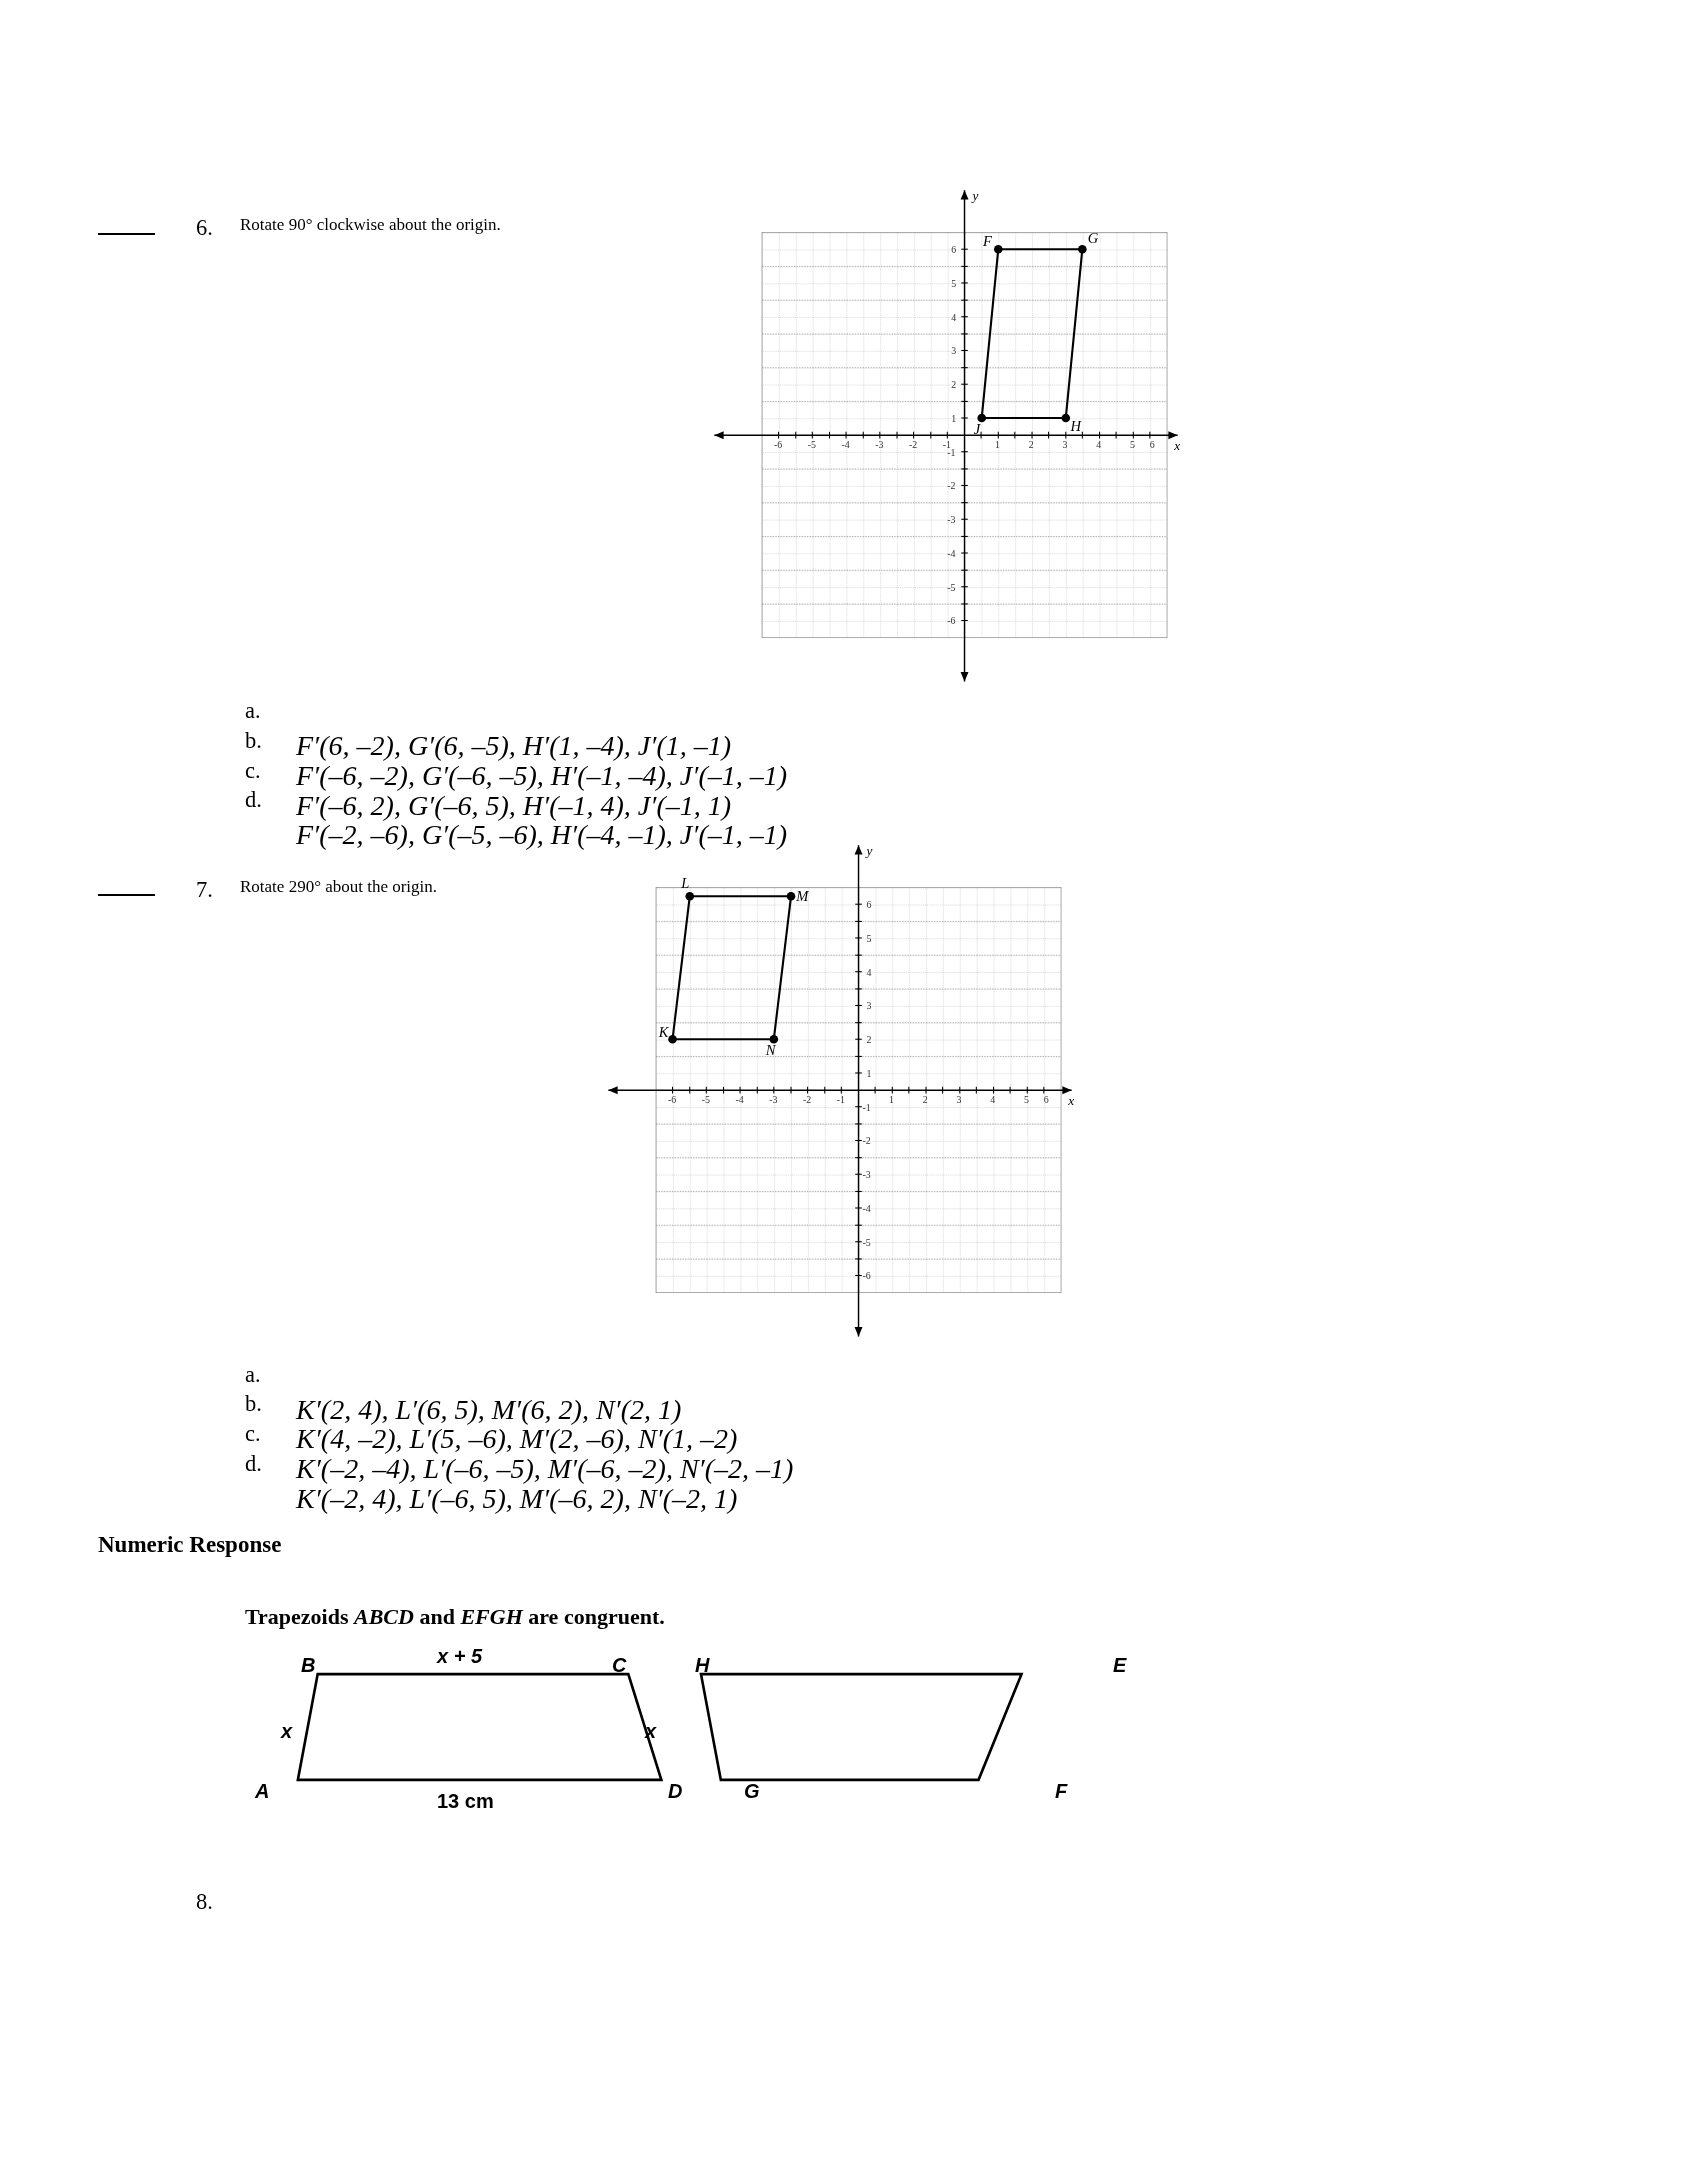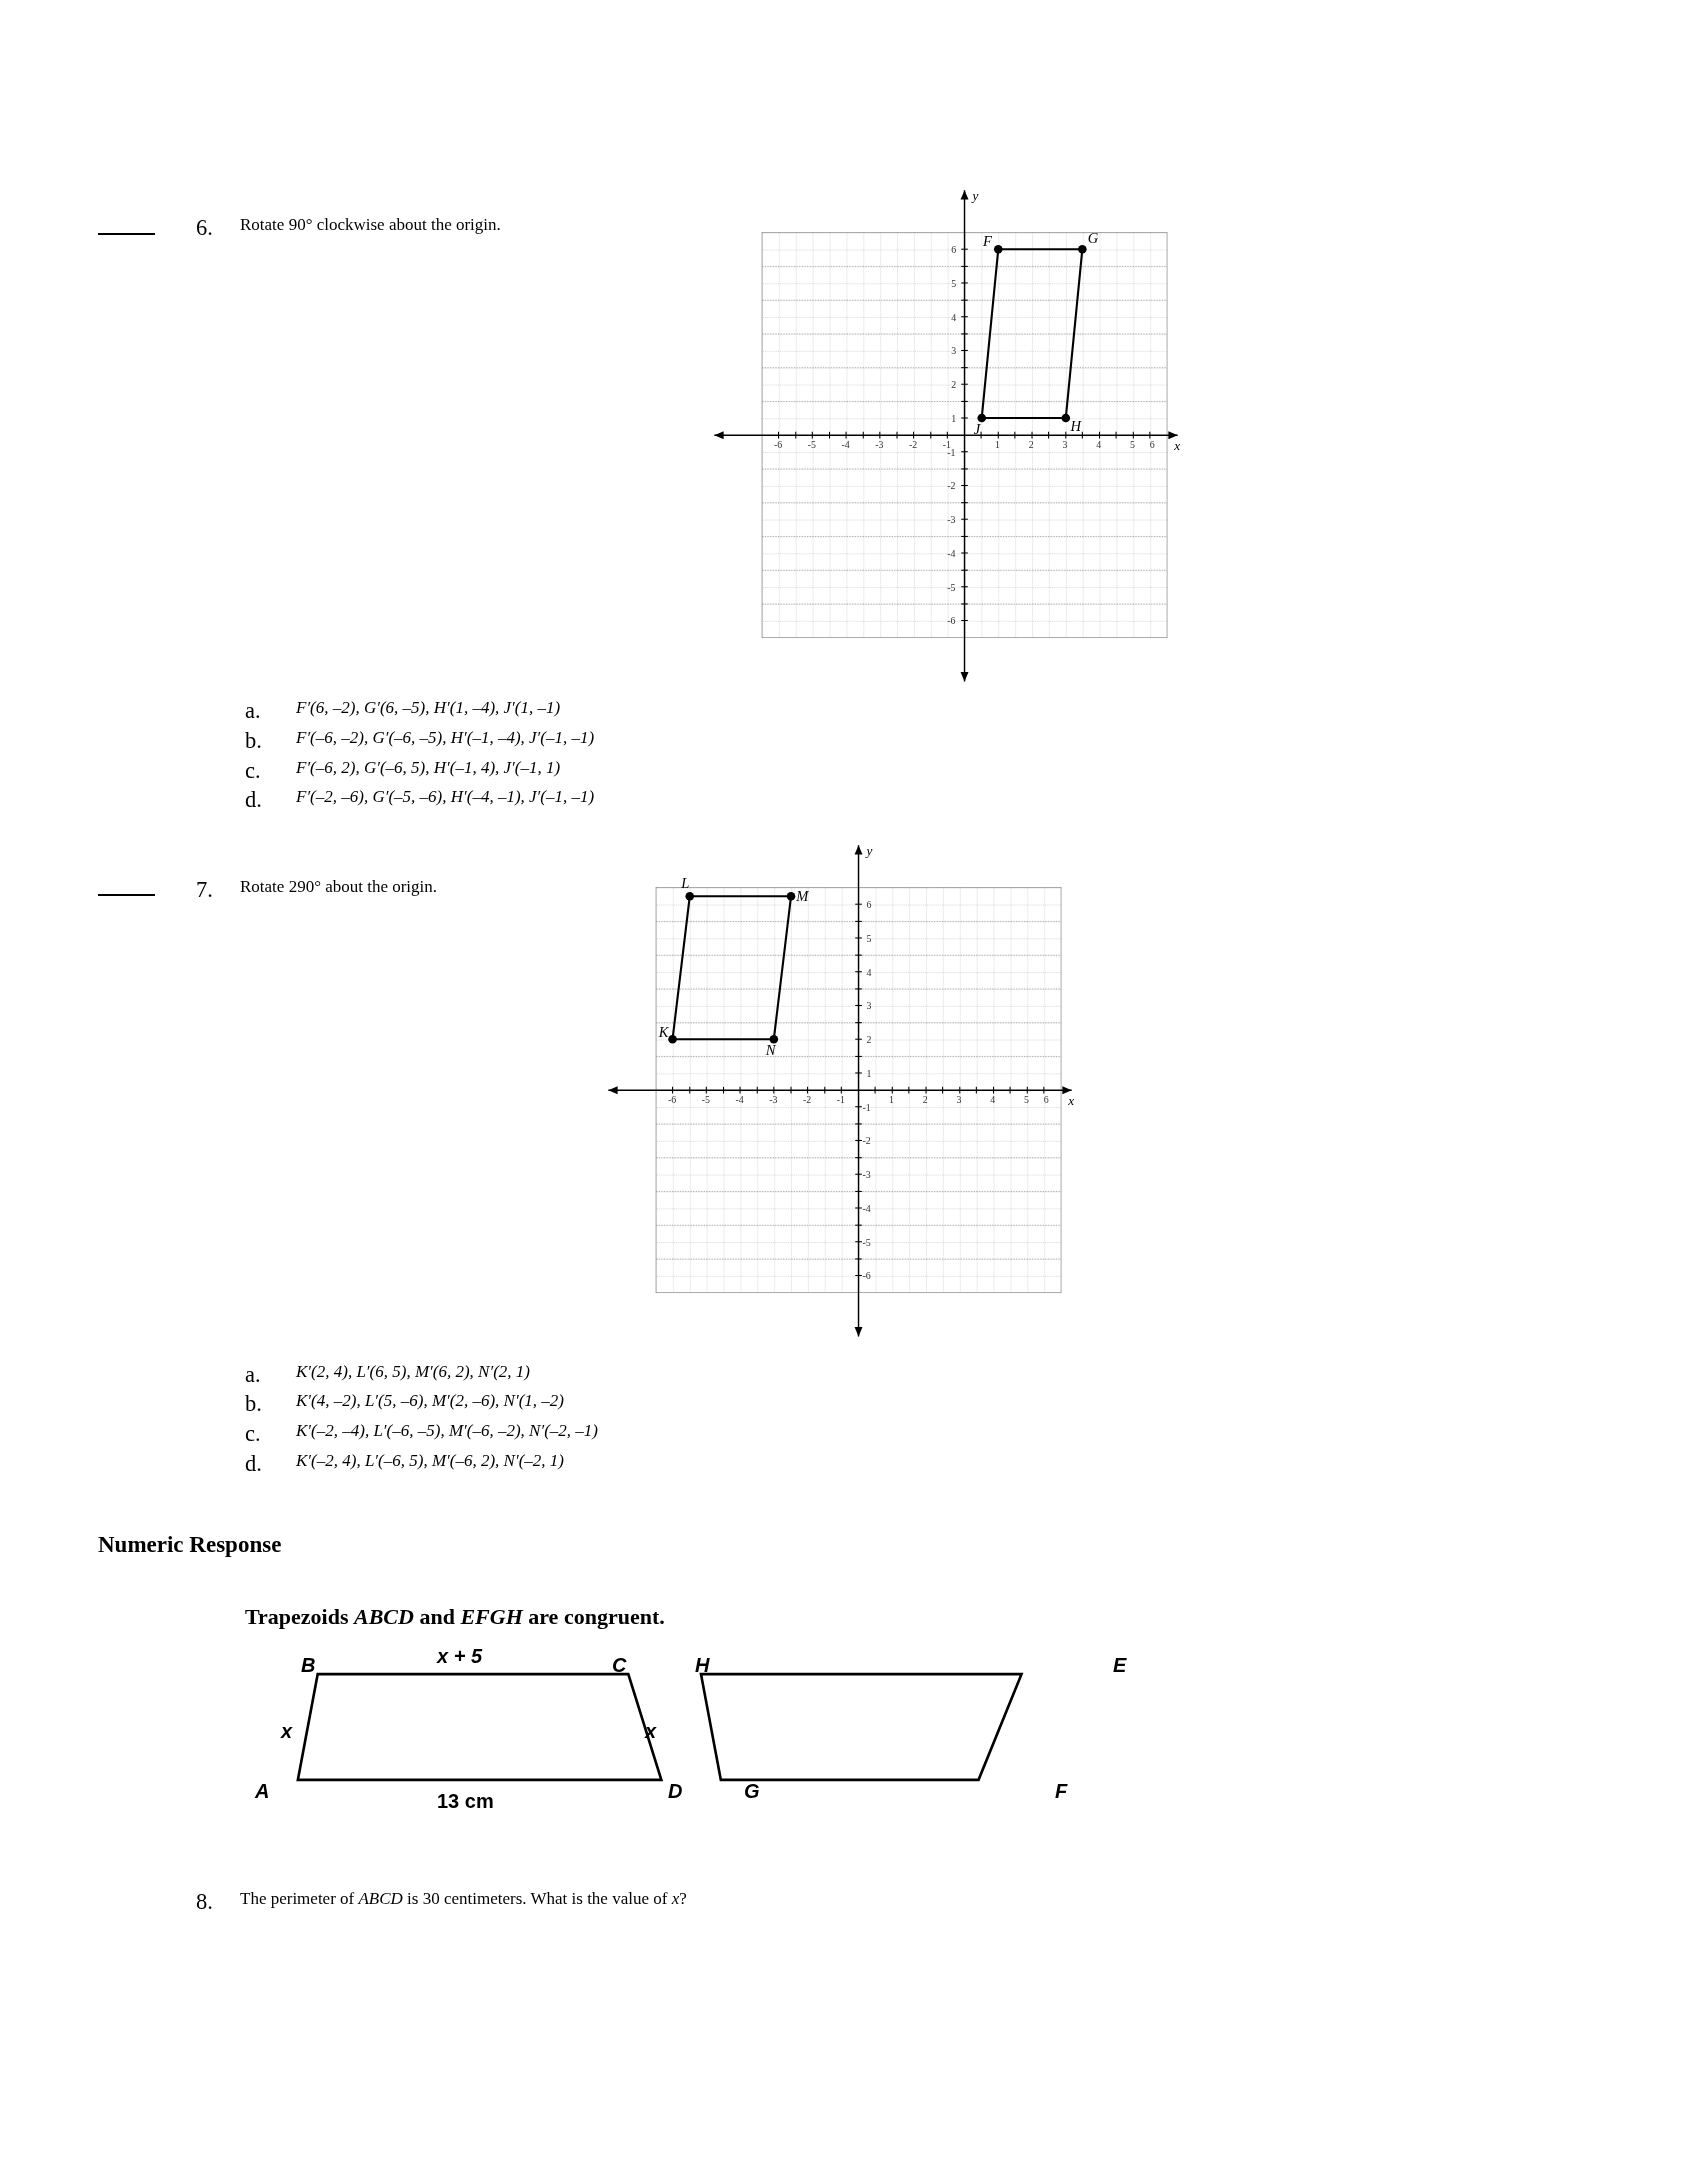--- a/index.html
+++ b/index.html
@@ -39,22 +39,23 @@
     font-size: 17px;
     font-family: "Liberation Serif", serif;
     white-space: nowrap;
   }
   .choice-letter {
     position: absolute;
     font-size: 22.5px;
   }
   .choice-text {
     position: absolute;
-    font-size: 17px;
+    font-size: 28px;
     white-space: nowrap;
+    margin-top: 32px;
   }
   .section-head {
     position: absolute;
     font-size: 23px;
     font-weight: bold;
   }
   .sub-head {
     position: absolute;
     font-size: 22px;
     font-weight: bold;
@@ -367,18 +368,15 @@
   <div class="fig-label" style="left:281px; top:1720px;">x</div>
   <div class="fig-label" style="left:645px; top:1720px;">x</div>
   <div class="fig-label plain" style="left:437px; top:1790px;">13 cm</div>
 
   <div class="fig-label" style="left:695px; top:1654px;">H</div>
   <div class="fig-label" style="left:1113px; top:1654px;">E</div>
   <div class="fig-label" style="left:744px; top:1780px;">G</div>
   <div class="fig-label" style="left:1055px; top:1780px;">F</div>
 
   <div class="q-num" style="left:196px; top:1889px;">8.</div>
-  <div class="q-text" style="left:240px; top:1889px;">
-    <span>The perimeter of </span><i>ABCD</i><span> is 30 centimeters. What is the value of </span><i>x</i><span>?</span>
-  </div>
 
 </div>
 
 
 </body></html>

